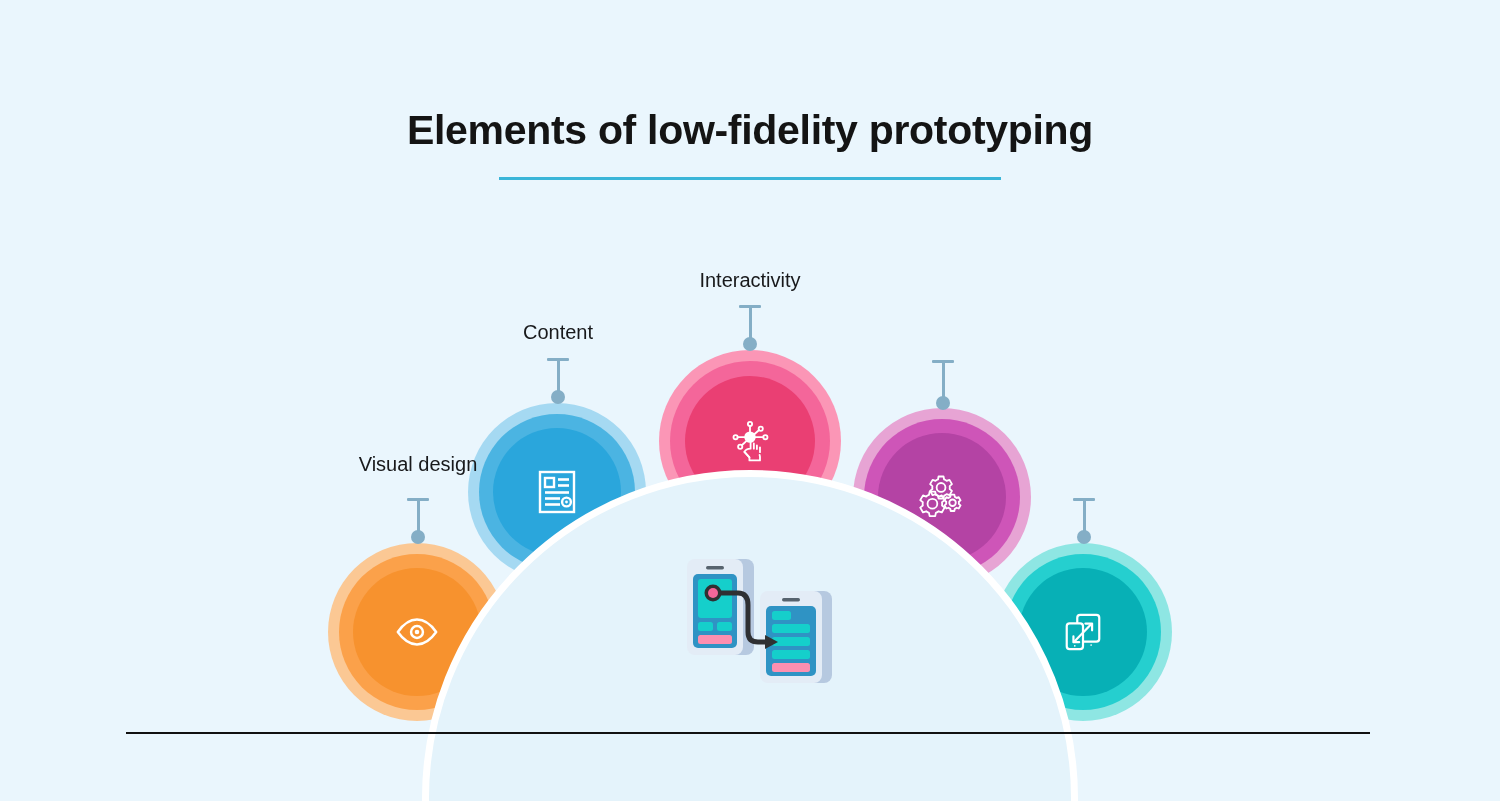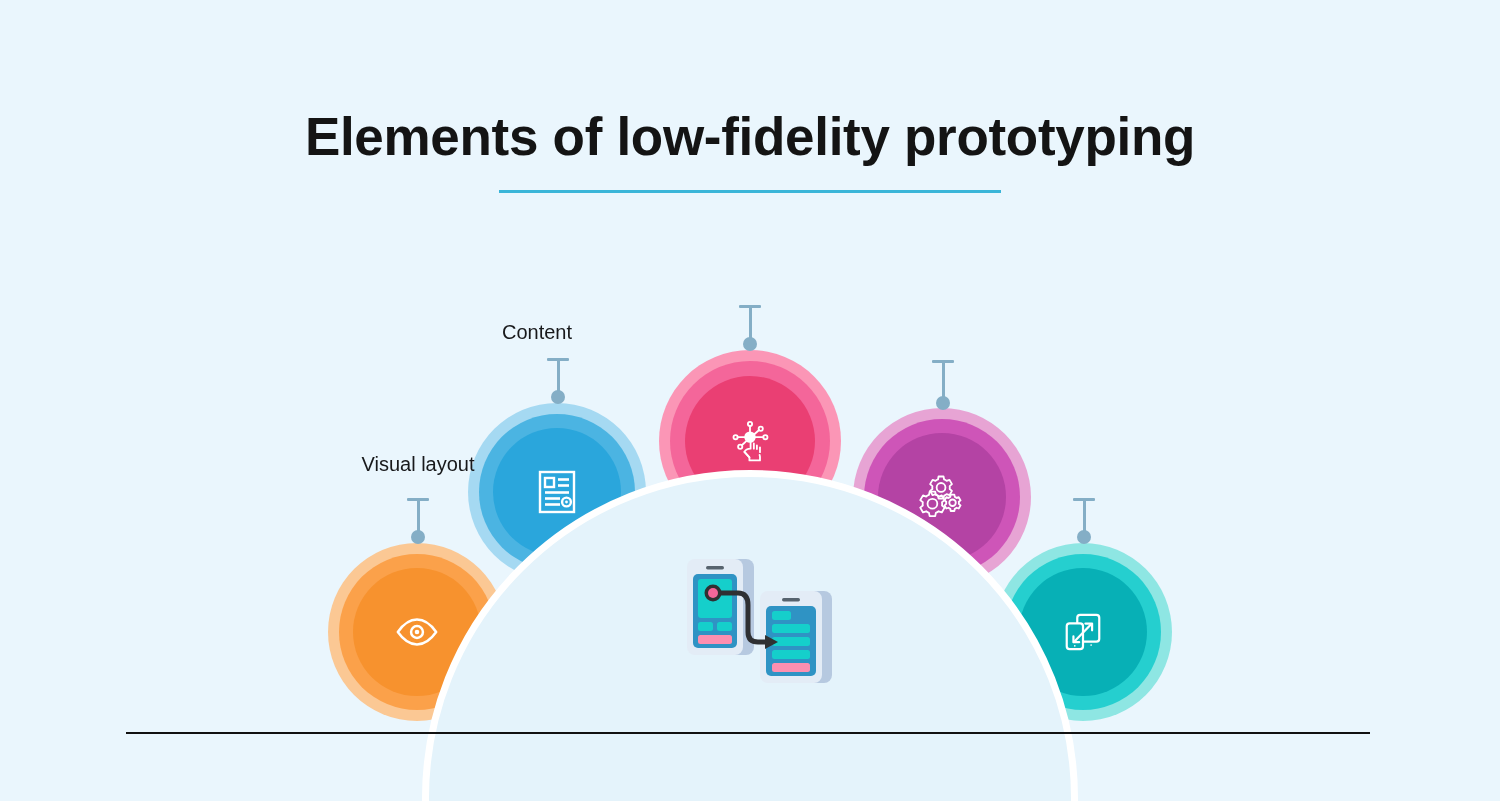--- a/index.html
+++ b/index.html
@@ -22,21 +22,21 @@
 
   
   .title-block {
     position: absolute;
     top: 108px;
     left: 0;
     width: 1500px;
     text-align: center;
   }
   .title-text {
-    font-size: 53px;
+    font-size: 41px;
     font-weight: bold;
     color: #141414;
     letter-spacing: -0.3px;
     line-height: 1.1;
   }
   .title-rule {
     margin: 24px auto 0 auto;
     width: 502px;
     height: 3px;
     background: #3ab5d8;
@@ -160,21 +160,21 @@
           <circle cx="24" cy="24" r="2.4" fill="#ffffff" stroke="none"></circle>
         </svg>
       </span>
     </div>
   </div>
   <div class="connector" style="left:407px; top:498px; width:22px; height:46px;">
     <div class="cap"></div>
     <div class="stem" style="height:38px;"></div>
     <div class="dot" style="top:32px;"></div>
   </div>
-  <div class="label" style="left:298px; top:451px; width:240px;">Visual layout</div>
+  <div class="label" style="left:298px; top:451px; width:240px;">Visual design</div>
 
   <div class="bubble" style="left:468px; top:403px; width:178px; height:178px; background:#a5d9f2;">
     <div class="mid" style="left:11px; top:11px; width:156px; height:156px; background:#4bb4e2;"></div>
     <div class="core" style="left:25px; top:25px; width:128px; height:128px; background:#2aa6dc;">
       <span>
         <svg width="42" height="46" viewBox="0 0 42 46" fill="none" stroke="#ffffff" stroke-width="2.4">
           <rect x="4" y="3" width="34" height="40"></rect>
           <rect x="9" y="9" width="9" height="9"></rect>
           <line x1="22" y1="10.5" x2="33" y2="10.5" stroke-width="2.6"></line>
           <line x1="22" y1="16.5" x2="33" y2="16.5" stroke-width="2.6"></line>
@@ -185,21 +185,21 @@
           <circle cx="30.5" cy="33" r="1.4" fill="#ffffff" stroke="none"></circle>
         </svg>
       </span>
     </div>
   </div>
   <div class="connector" style="left:547px; top:358px; width:22px; height:46px;">
     <div class="cap"></div>
     <div class="stem" style="height:38px;"></div>
     <div class="dot" style="top:32px;"></div>
   </div>
-  <div class="label" style="left:417px; top:319px; width:240px;">Content</div>
+  <div class="label" style="left:438px; top:319px; width:240px;">Content</div>
 
   <div class="bubble" style="left:659px; top:350px; width:182px; height:182px; background:#fb96b6;">
     <div class="mid" style="left:11px; top:11px; width:160px; height:160px; background:#f4669a;"></div>
     <div class="core" style="left:26px; top:26px; width:130px; height:130px; background:#ea3f73;">
       <span>
         <svg width="48" height="48" viewBox="0 0 50 50" fill="none" stroke="#ffffff" stroke-width="1.9" stroke-linecap="round" stroke-linejoin="round">
           <circle cx="25" cy="21" r="5" fill="#ffffff" stroke="#ffffff"></circle>
           <line x1="25" y1="16" x2="25" y2="9"></line>
             <circle cx="25" cy="7.2" r="2.2"></circle>
           <line x1="29.2" y1="18.2" x2="34.5" y2="13.6"></line>
@@ -215,20 +215,21 @@
           <path d="M19.2 36.4 l5.2 5.6"></path>
         </svg>
       </span>
     </div>
   </div>
   <div class="connector" style="left:739px; top:305px; width:22px; height:46px;">
     <div class="cap"></div>
     <div class="stem" style="height:38px;"></div>
     <div class="dot" style="top:32px;"></div>
   </div>
+  <div class="label" style="left:630px; top:267px; width:240px;">Interactivity</div>
 
   <div class="bubble" style="left:853px; top:408px; width:178px; height:178px; background:#e7a4d4;">
     <div class="mid" style="left:11px; top:11px; width:156px; height:156px; background:#ce55b8;"></div>
     <div class="core" style="left:25px; top:25px; width:128px; height:128px; background:#b443a4;">
       <span>
         <svg width="50" height="46" viewBox="0 0 52 48" fill="none" stroke="#ffffff" stroke-width="1.9" stroke-linecap="round" stroke-linejoin="round">
           <g transform="translate(25,14)">
             <path d="M -2.6 -11.4 h5.2 l0.6 3.1 a8.4 8.4 0 0 1 2.6 1.5 l3 -1.1 l2.6 4.5 l-2.4 2
                      a8.4 8.4 0 0 1 0 3 l2.4 2 l-2.6 4.5 l-3 -1.1 a8.4 8.4 0 0 1 -2.6 1.5 l-0.6 3.1
                      h-5.2 l-0.6 -3.1 a8.4 8.4 0 0 1 -2.6 -1.5 l-3 1.1 l-2.6 -4.5 l2.4 -2

